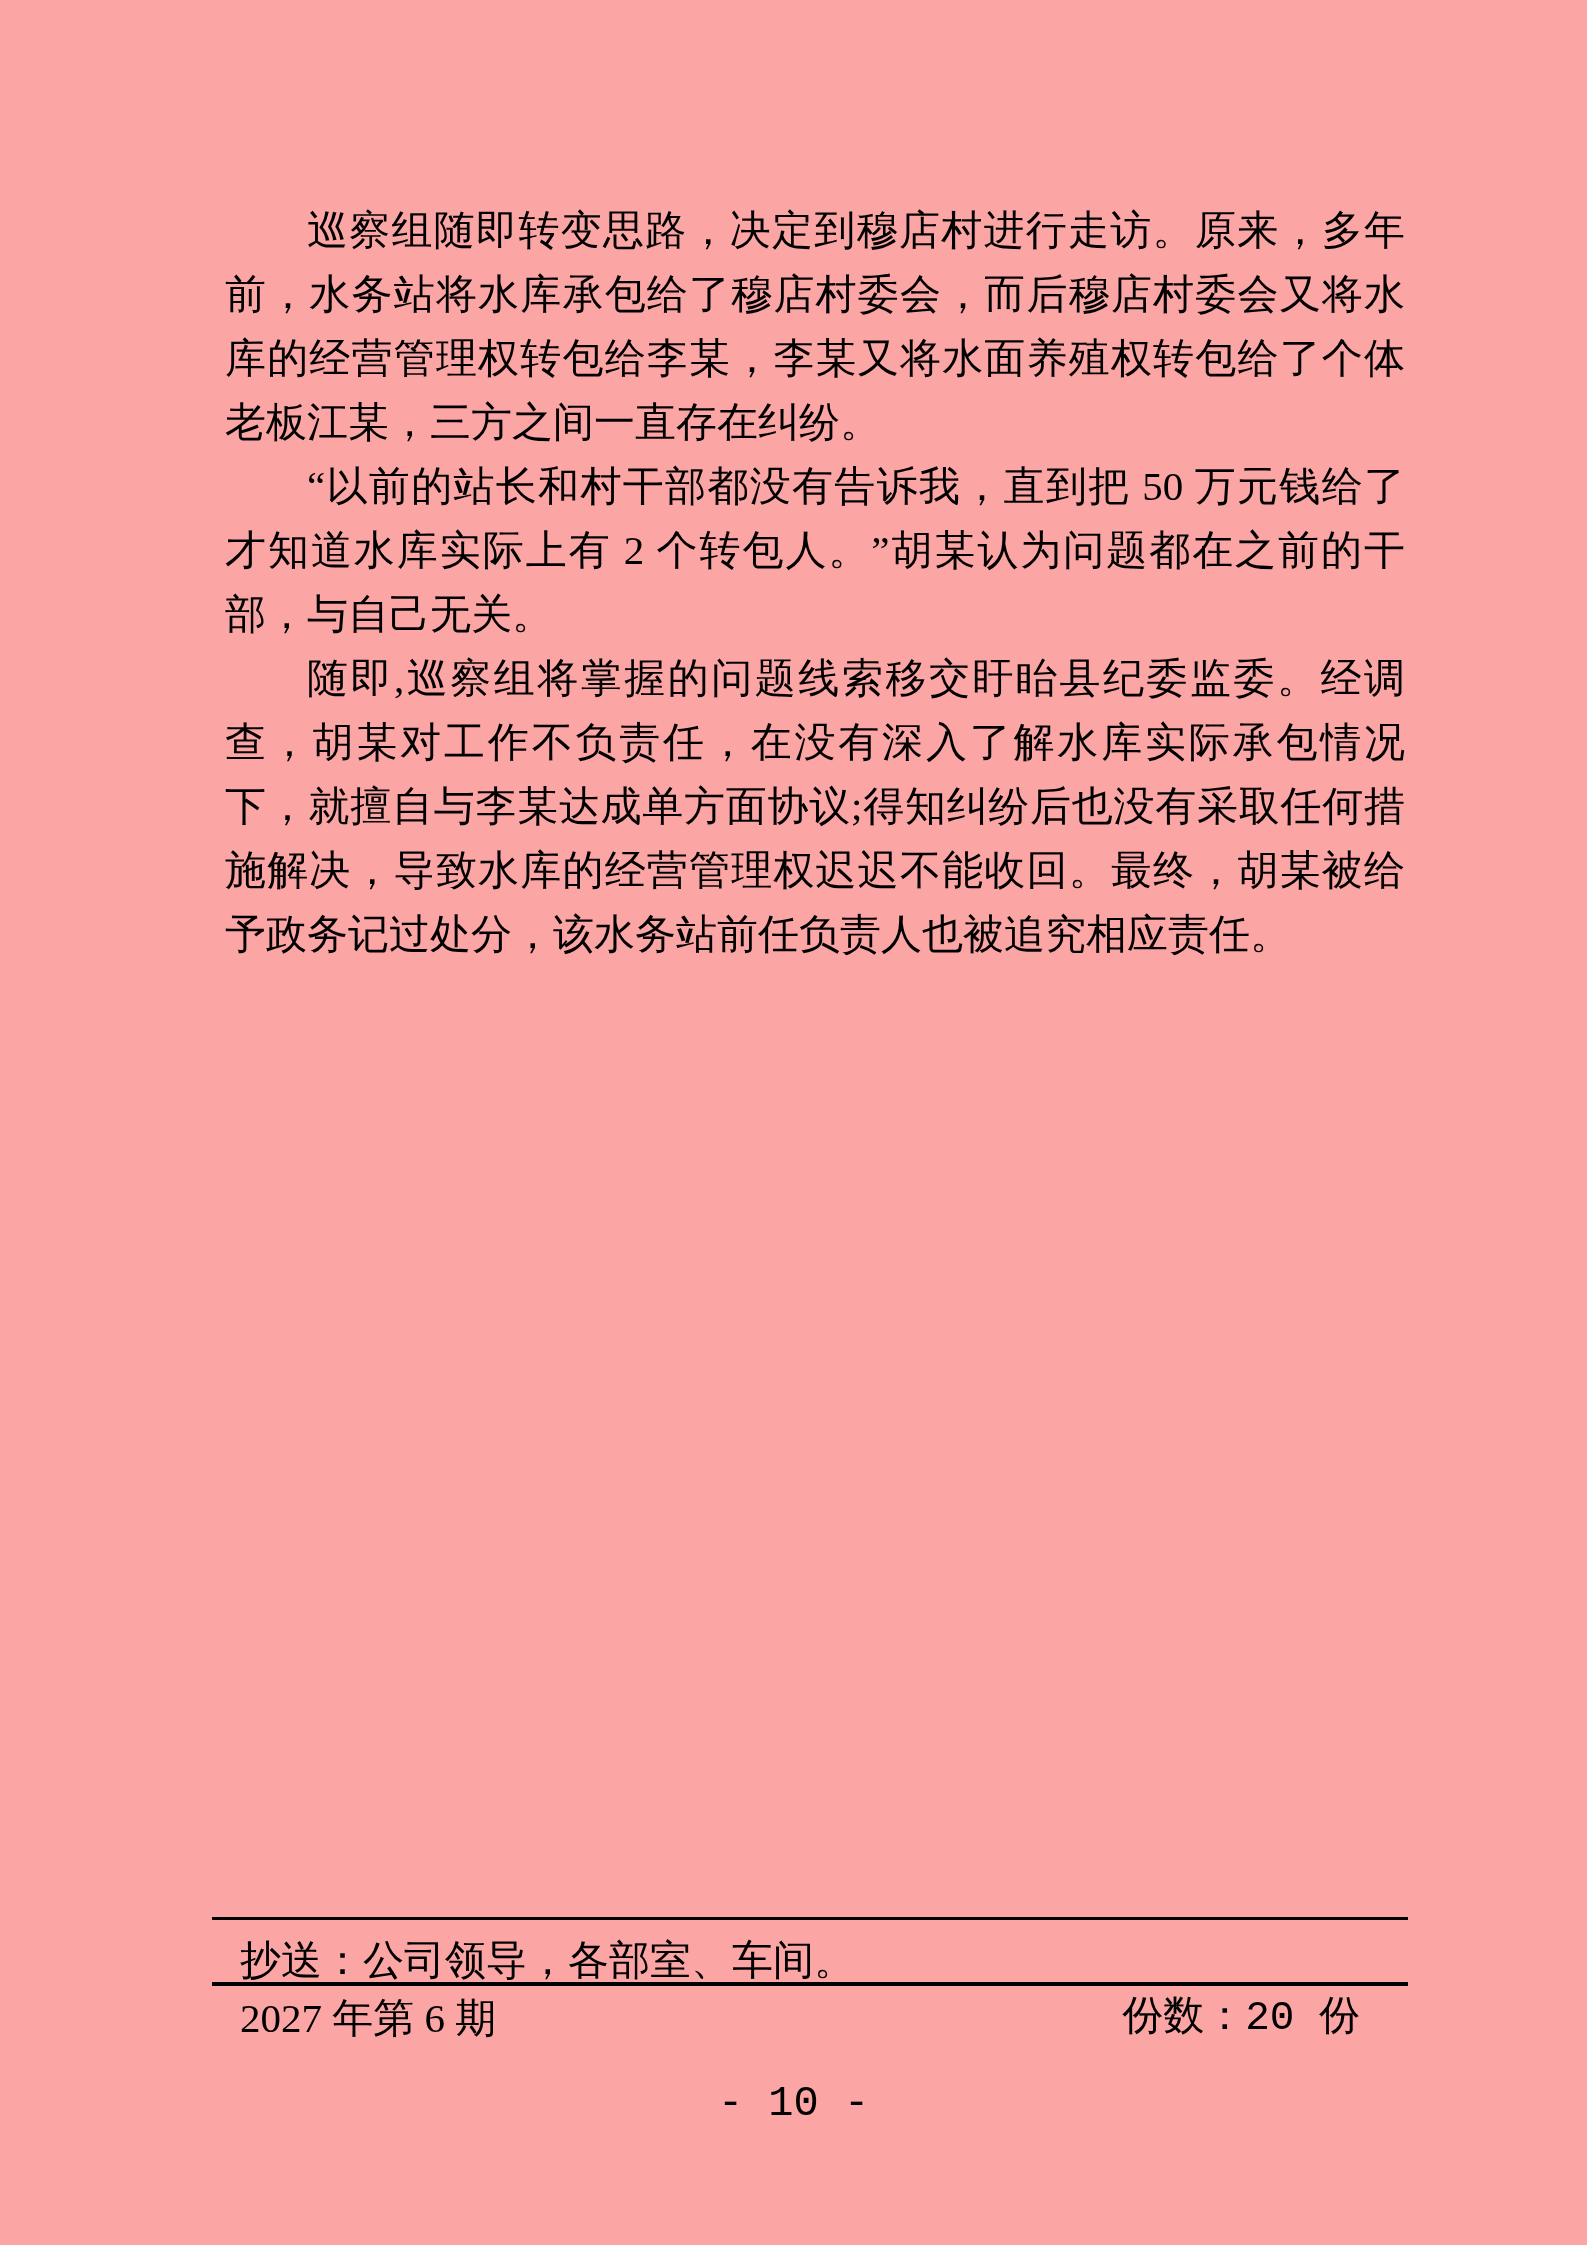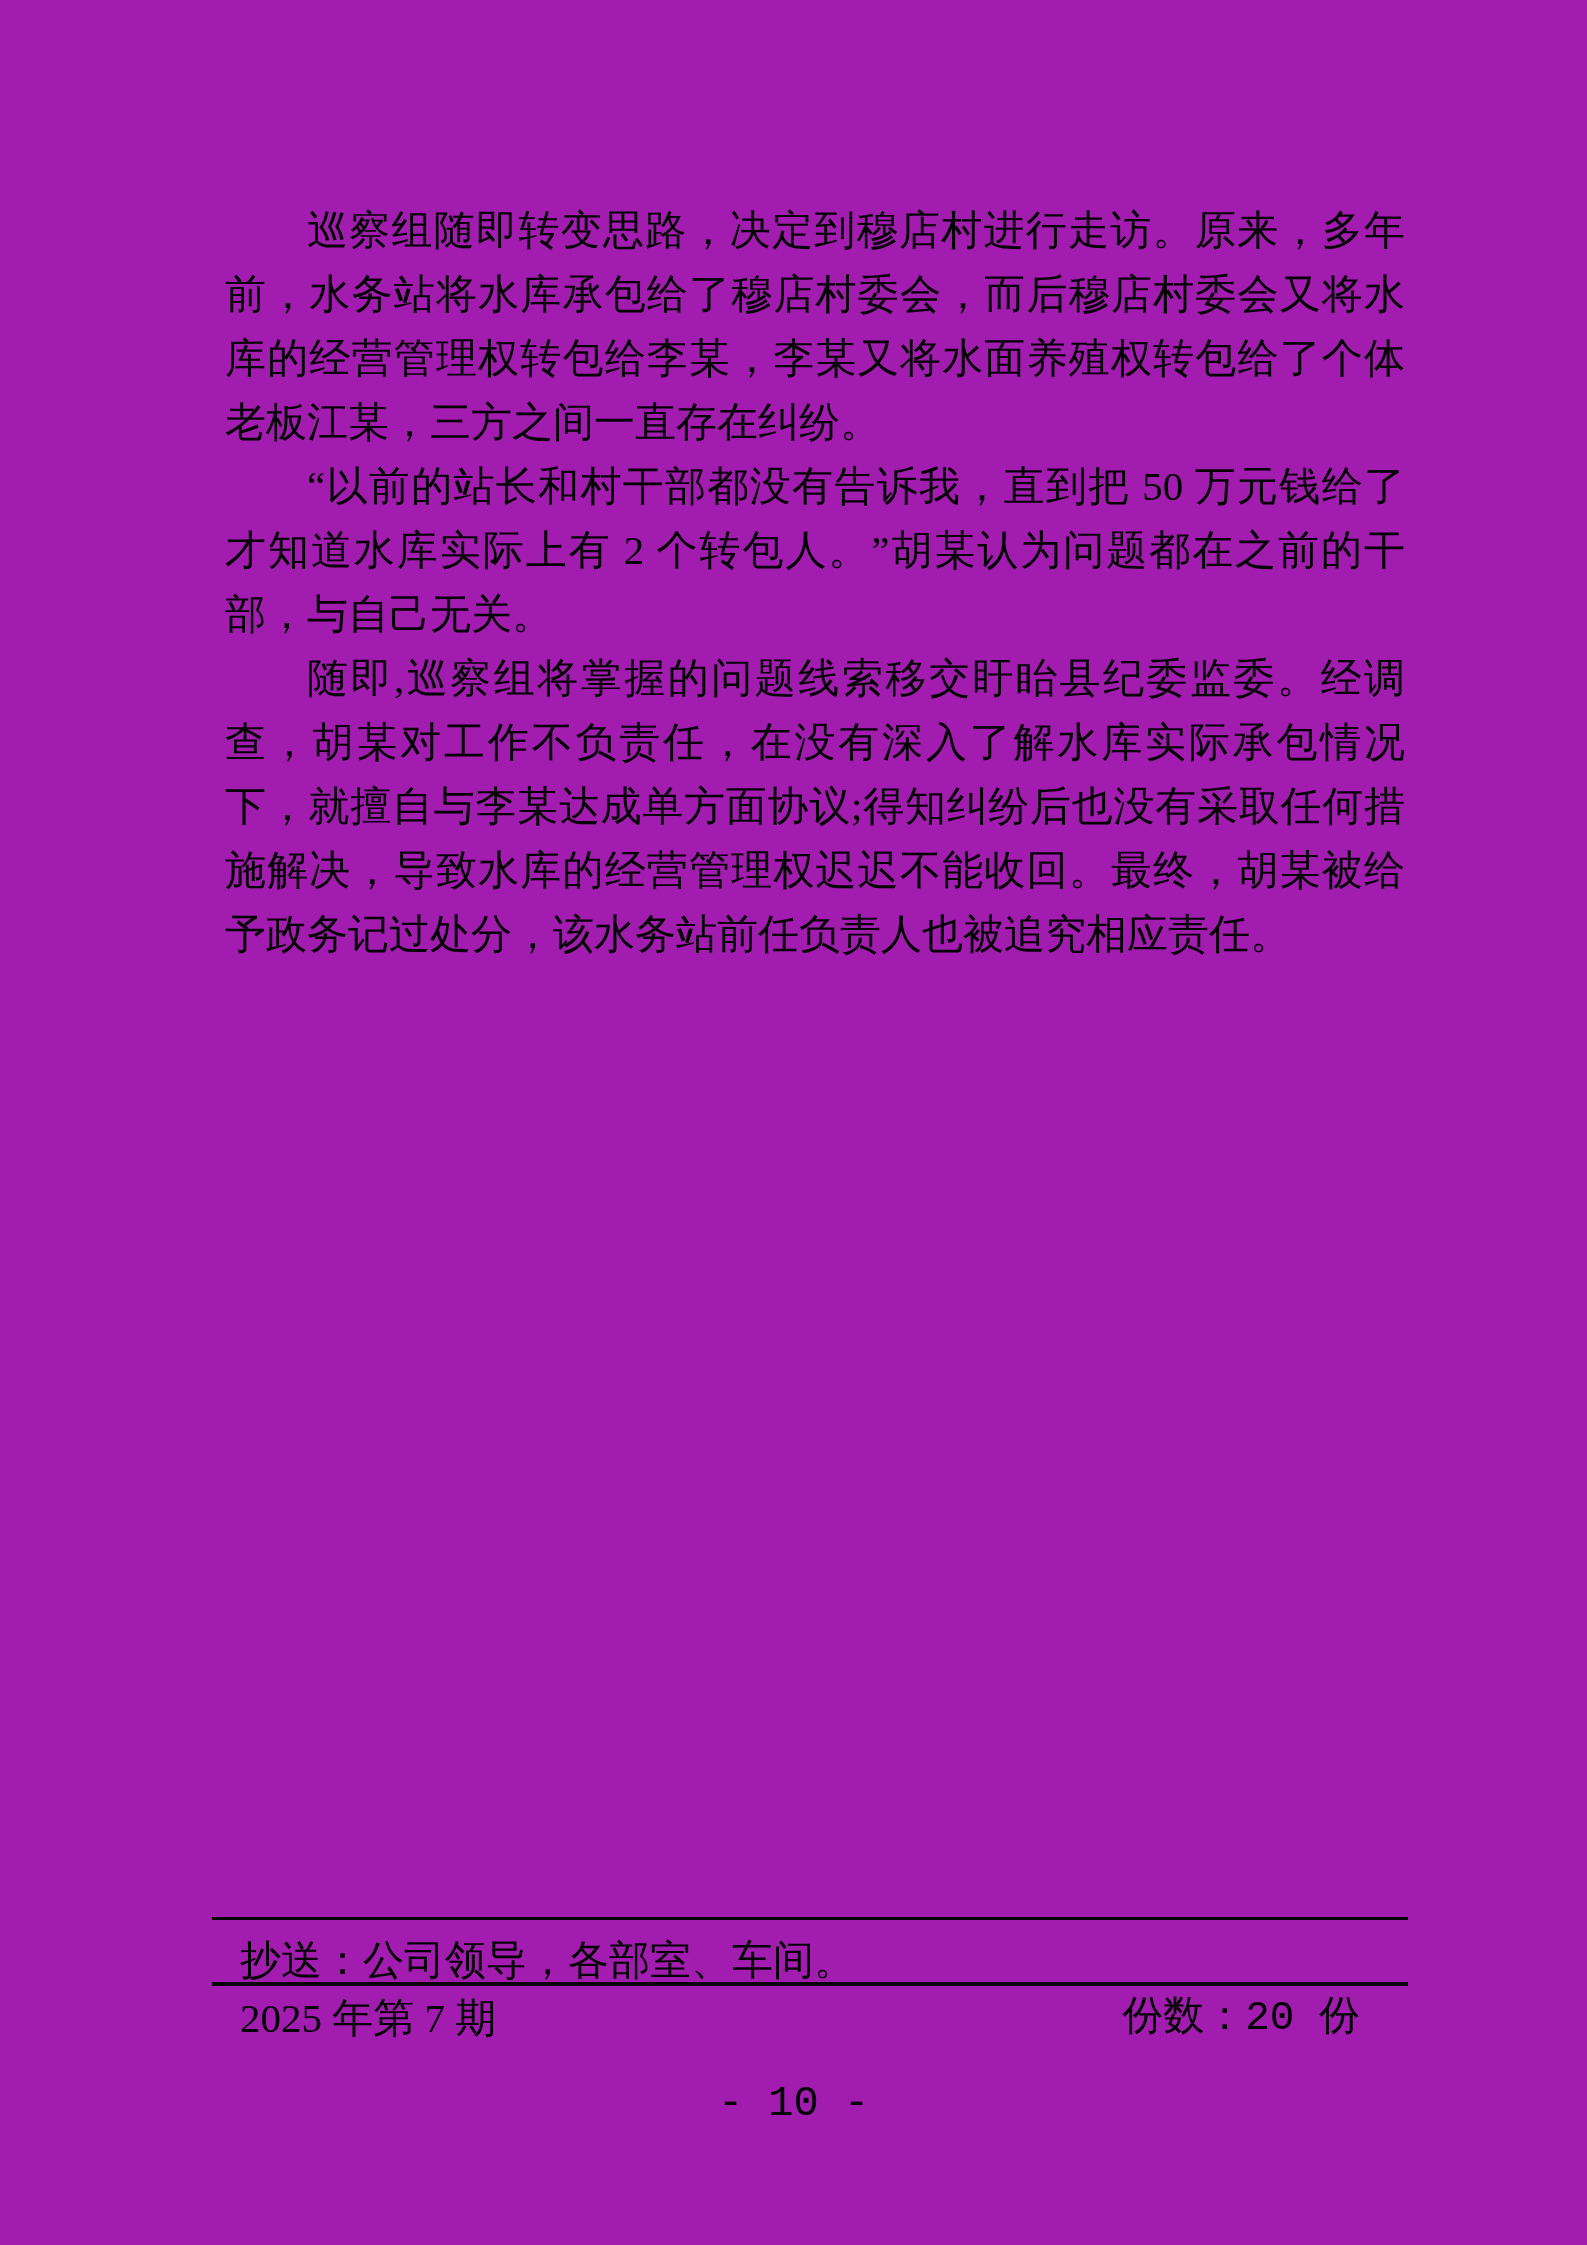--- a/index.html
+++ b/index.html
@@ -4,21 +4,21 @@
 <style>
   html, body {
     margin: 0;
     padding: 0;
     background: #ffffff;
   }
   .page {
     position: relative;
     width: 1587px;
     height: 2245px;
-    background: #a21caf;
+    background: #fca5a5;
     color: #000000;
     font-family: "Liberation Serif", "DejaVu Serif", serif;
     overflow: hidden;
   }
   .doc-body {
     position: absolute;
     left: 225px;
     top: 198px;
     width: 1180px;
     font-size: 41px;
@@ -90,19 +90,19 @@
     <p>“以前的站长和村干部都没有告诉我，直到把 50 万元钱给了才知道水库实际上有 2 个转包人。”胡某认为问题都在之前的干部，与自己无关。</p>
     <p>随即,巡察组将掌握的问题线索移交盱眙县纪委监委。经调查，胡某对工作不负责任，在没有深入了解水库实际承包情况下，就擅自与李某达成单方面协议;得知纠纷后也没有采取任何措施解决，导致水库的经营管理权迟迟不能收回。最终，胡某被给予政务记过处分，该水务站前任负责人也被追究相应责任。</p>
   </main>
 
   <div class="rule rule-top"></div>
 
   <div class="cc-line">抄送：公司领导，各部室、车间。</div>
 
   <div class="rule rule-bottom"></div>
 
-  <div class="issue-line">2025 年第 7 期</div>
+  <div class="issue-line">2027 年第 6 期</div>
 
   <div class="copies-line">份数：20 份</div>
 
   <div class="page-number">- 10 -</div>
 
 </div>
 
 </body></html>

